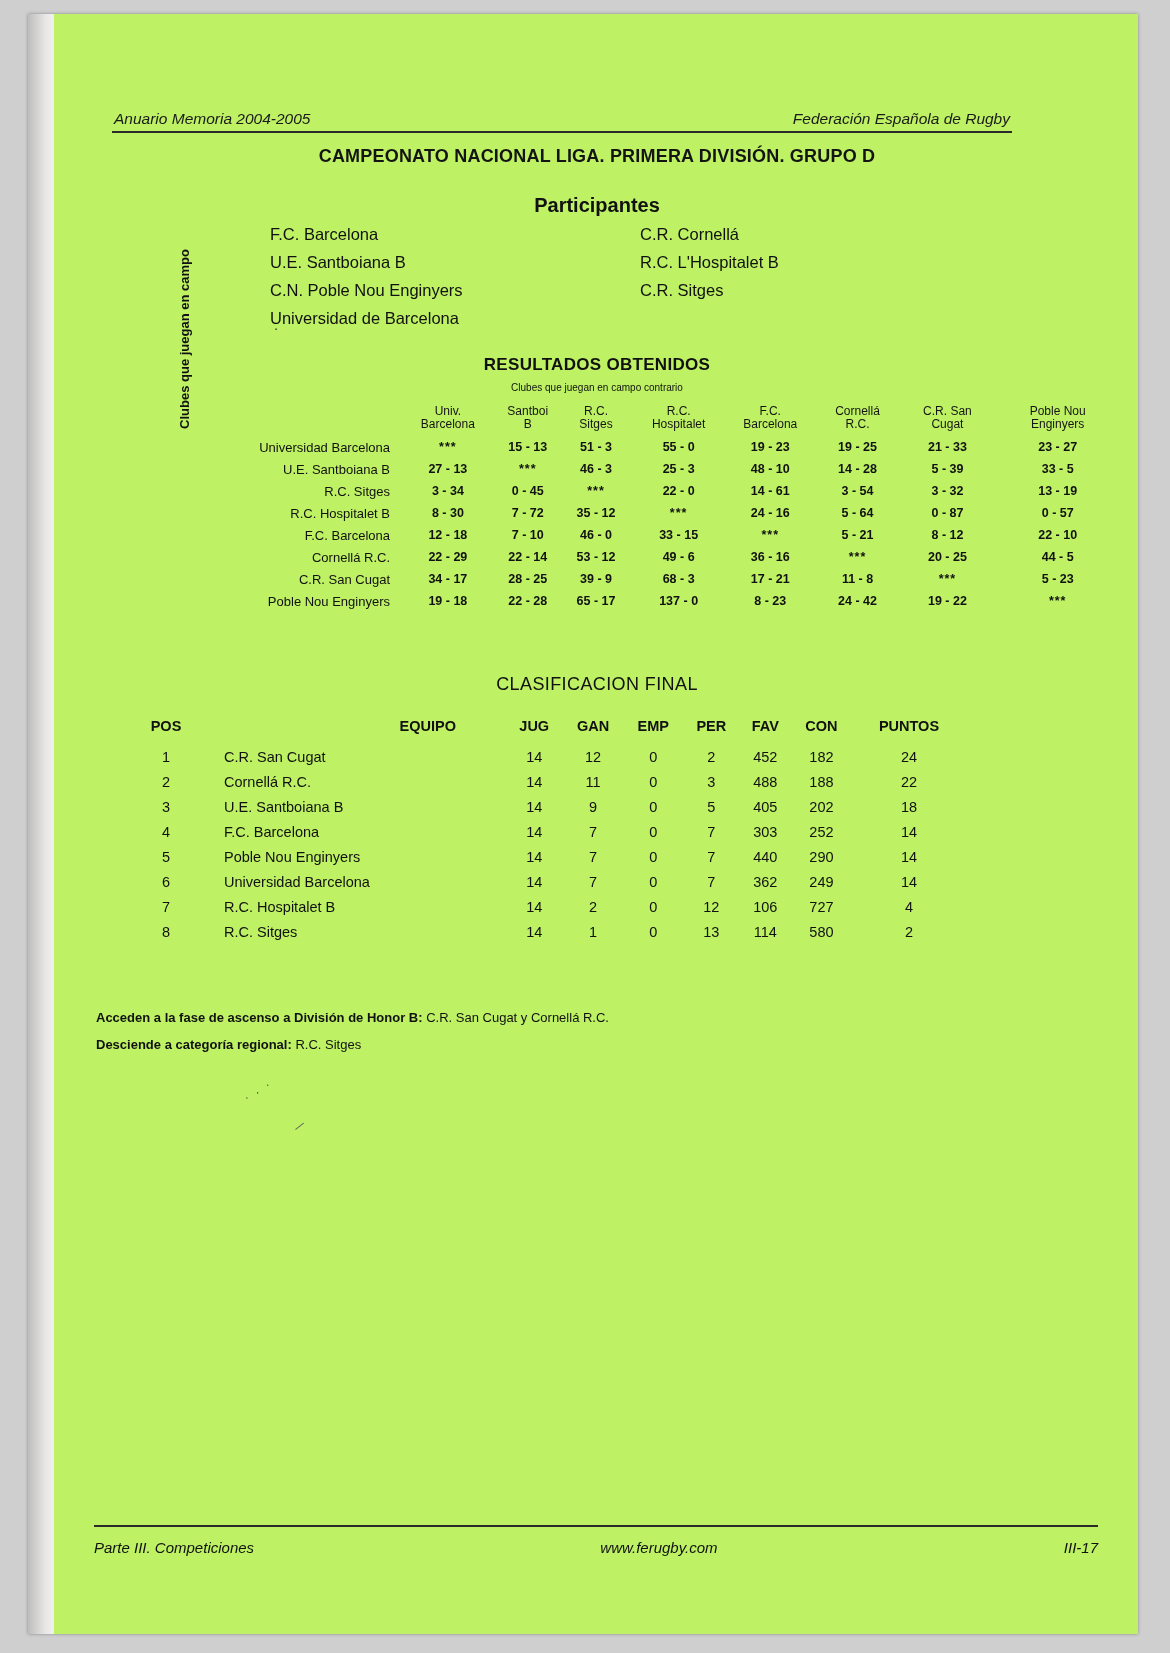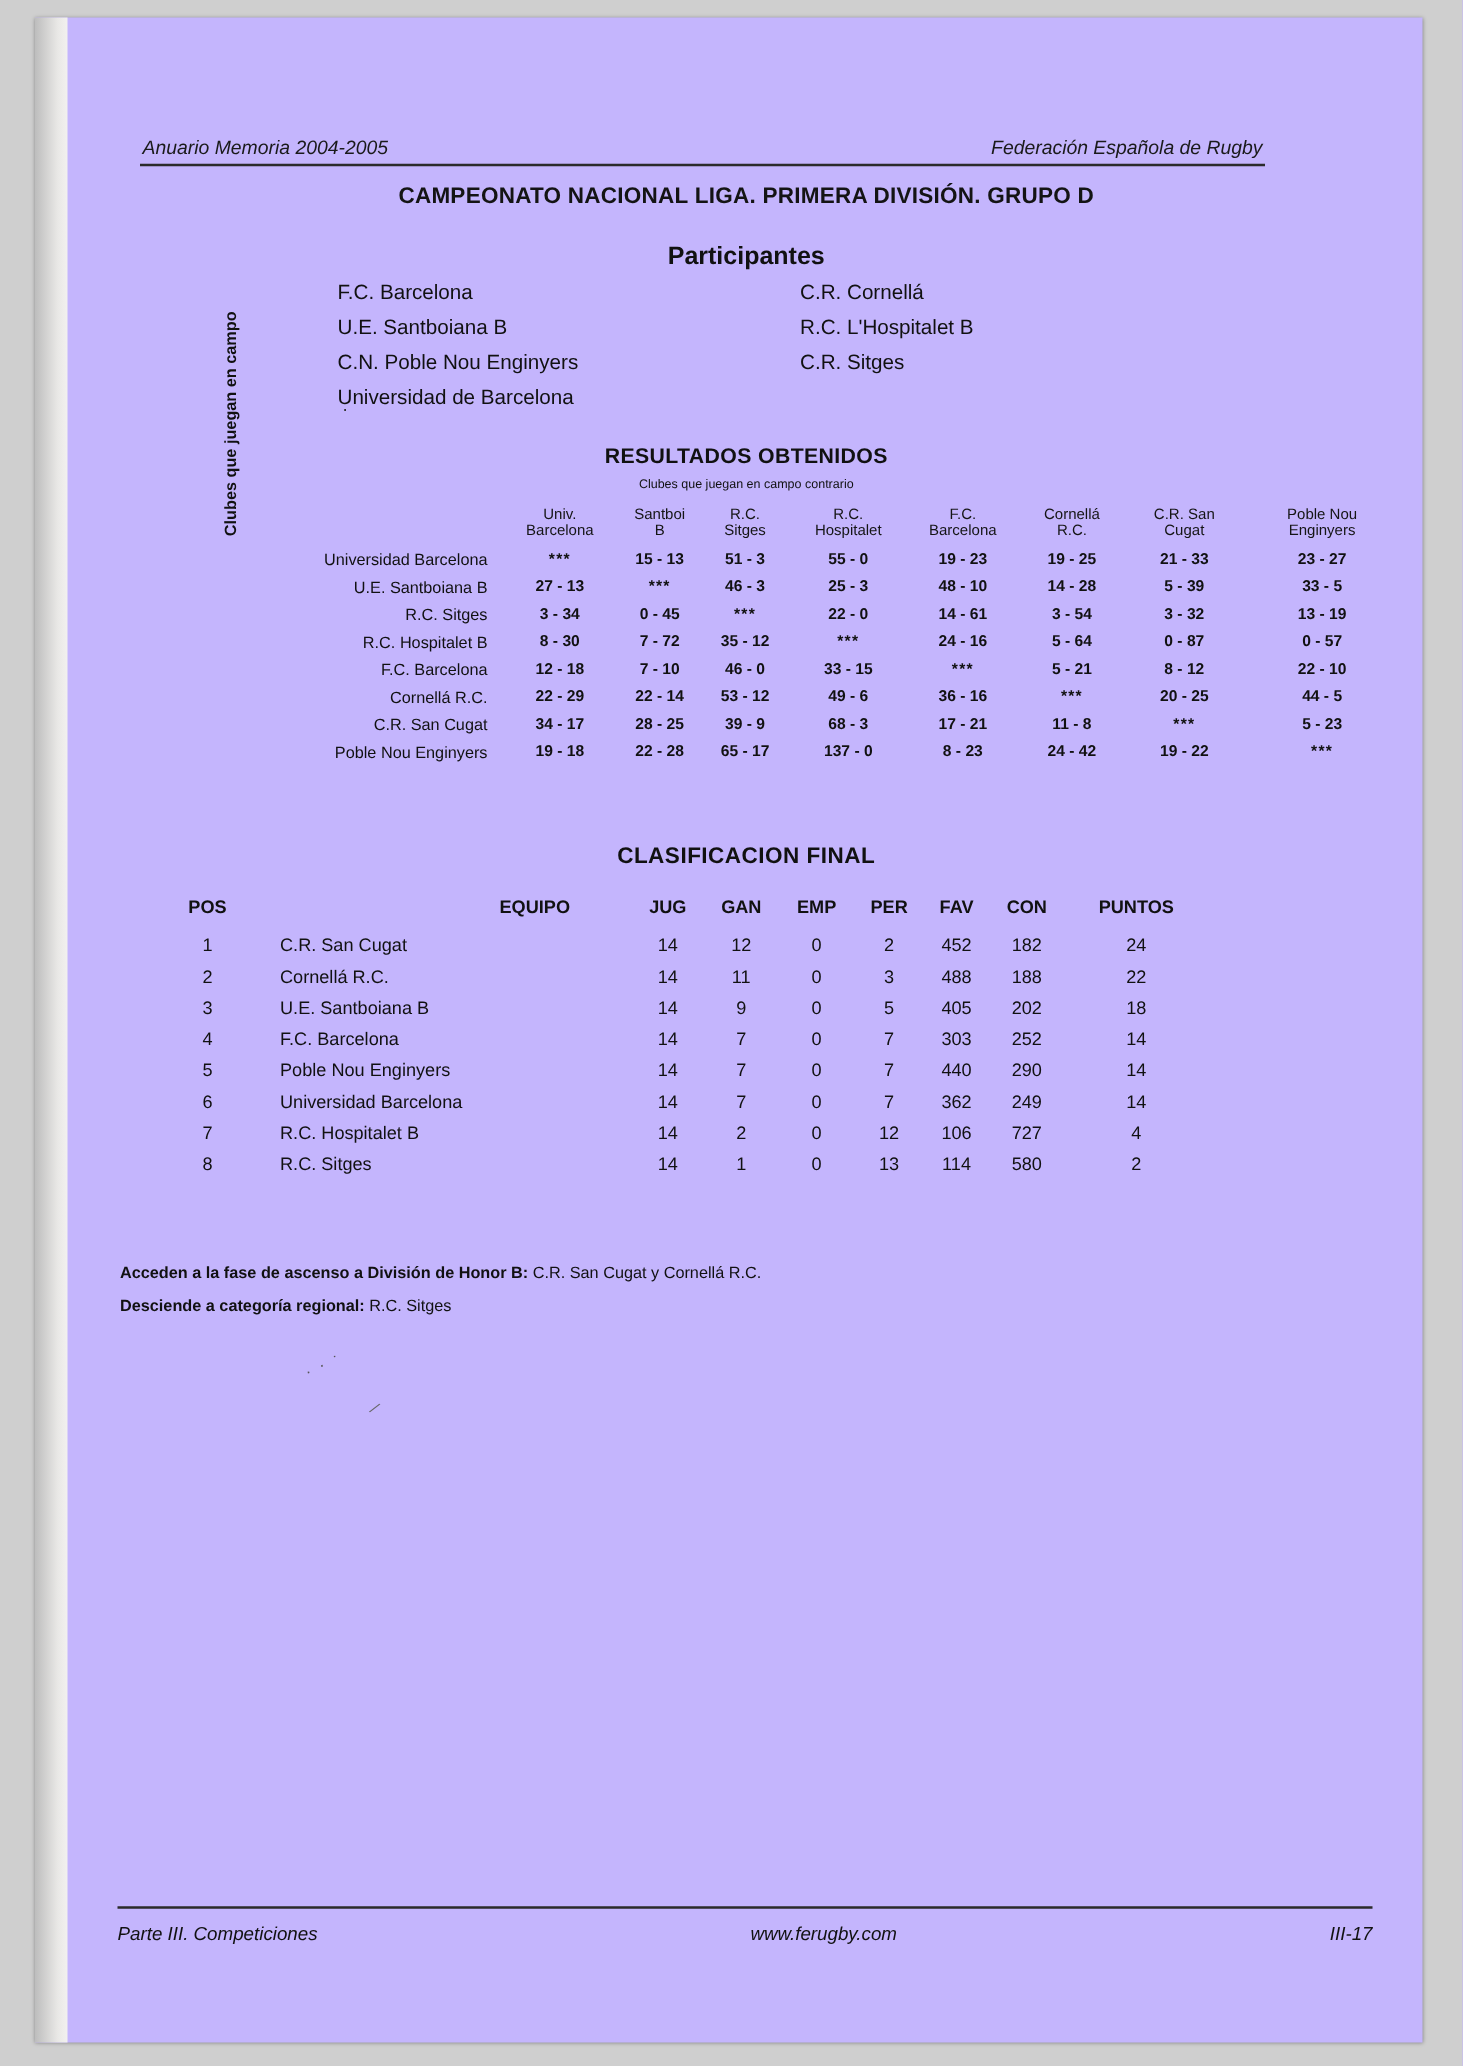--- a/index.html
+++ b/index.html
@@ -8,21 +8,21 @@
     background:#cfcfcf;
     font-family:"Liberation Sans", sans-serif;
     color:#111;
     position:relative;
     overflow:hidden;
   }
   .page {
     position:absolute;
     left:28px; top:14px;
     width:1110px; height:1620px;
-    background:#c4b5fd;
+    background:#bef264;
     box-shadow:0 0 3px rgba(0,0,0,.35);
   }
   .page:before{
     content:"";
     position:absolute; left:0; top:0; bottom:0; width:26px;
     background:linear-gradient(to right,#bdbdbd,#e9e8e6 70%,#f2f1ef);
   }
   .sheet {
     position:absolute;
     left:46px; top:0; right:18px; bottom:0;
@@ -97,21 +97,21 @@
   }
   table.grid td.rowhead{
     text-align:right; font-weight:normal; font-size:13px; padding-right:10px;
     min-width:190px;
   }
   .stars{ letter-spacing:1px; font-size:12px; }
 
   
   .clas-title{
     position:absolute; left:0; right:0; top:660px;
-    text-align:center; font-weight:bold; font-size:18px; letter-spacing:.4px;
+    text-align:center; font-weight:normal; font-size:18px; letter-spacing:.4px;
   }
 
   table.clas{
     position:absolute; left:62px; top:700px;
     border-collapse:collapse;
     font-size:14.5px;
     width:830px;
   }
   table.clas th{
     font-weight:bold; font-size:14.5px; padding:4px 0 10px 0;

